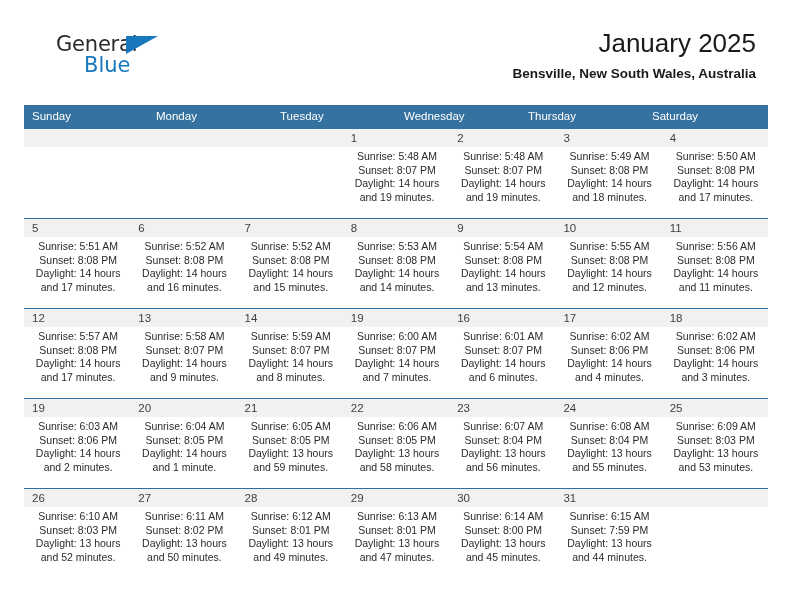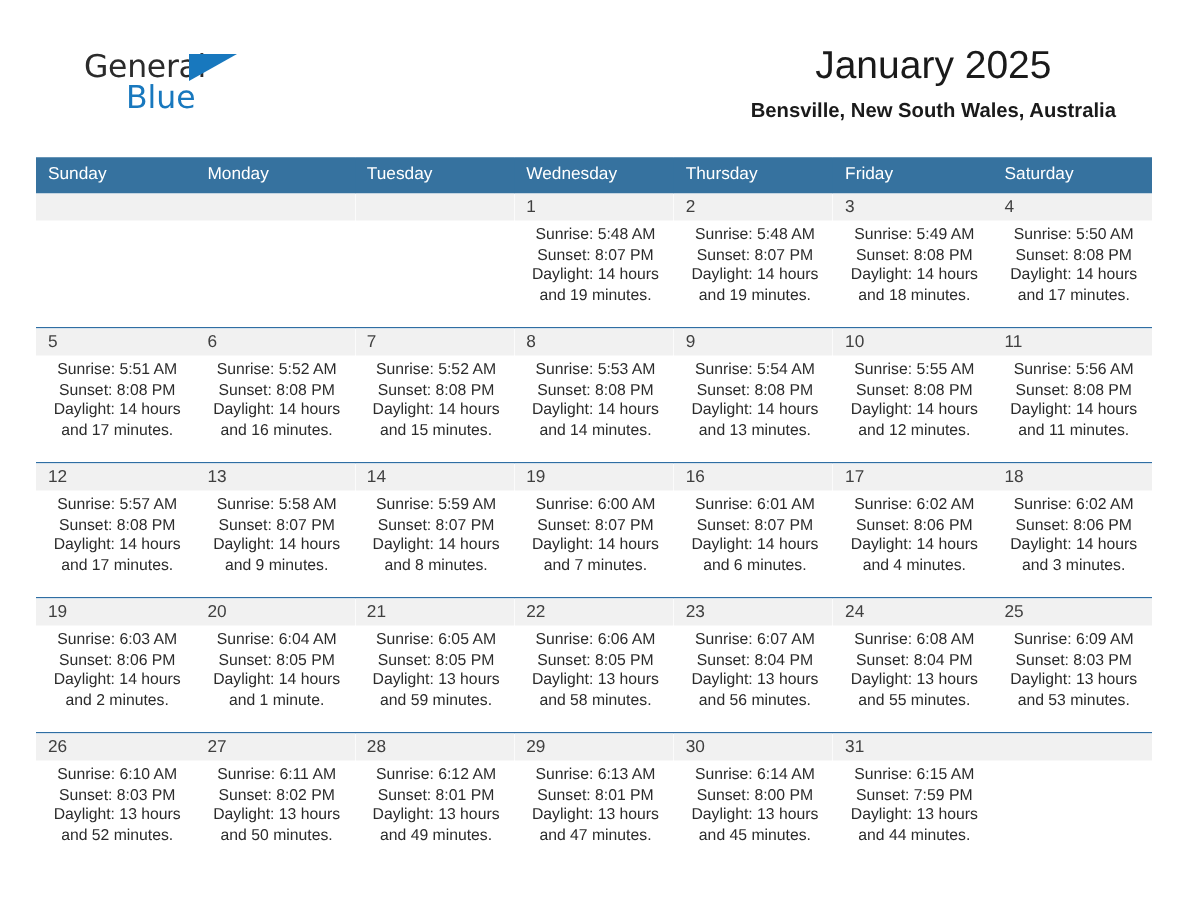--- a/index.html
+++ b/index.html
@@ -64,23 +64,23 @@
     top: 21px;
     font-size: 21px;
     color: #1878be;
     font-family: "DejaVu Sans", sans-serif;
     font-weight: 400;
     line-height: 1;
     text-align: center;
   }
   .title-block {
     position: absolute;
-    right: 12px;
+    right: 0;
     top: 0;
-    text-align: center;
+    text-align: right;
   }
   .cal-title {
     font-size: 26px;
     color: #1a1a1a;
     font-weight: 400;
     line-height: 1.2;
     white-space: nowrap;
   }
   .cal-subtitle {
     margin-top: 7px;
@@ -175,21 +175,20 @@
 
   </div>
 
   <div class="calendar">
     <div class="weekdays">
         <div class="weekday">Sunday</div>
         <div class="weekday">Monday</div>
         <div class="weekday">Tuesday</div>
         <div class="weekday">Wednesday</div>
         <div class="weekday">Thursday</div>
-        <div class="weekday">Friday</div>
         <div class="weekday">Saturday</div>
       </div>
     <div class="weeks">
         <div class="week first">
           <div class="cell empty">
             <span class="daynum"></span>
           </div>
           <div class="cell empty">
             <span class="daynum"></span>
           </div>

